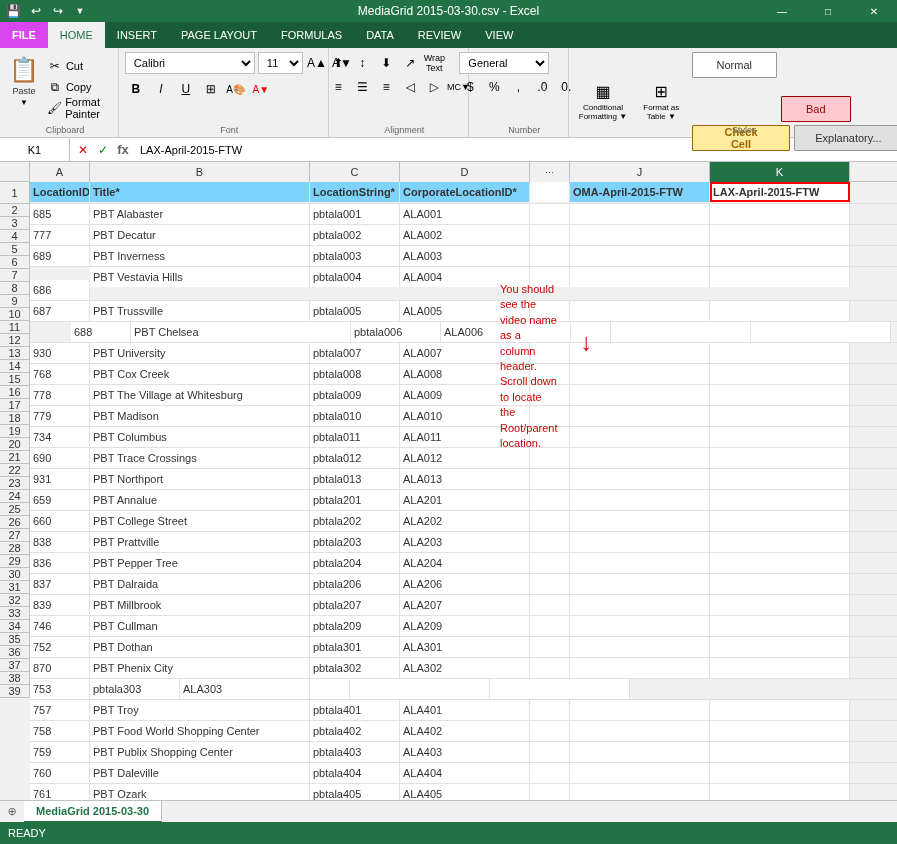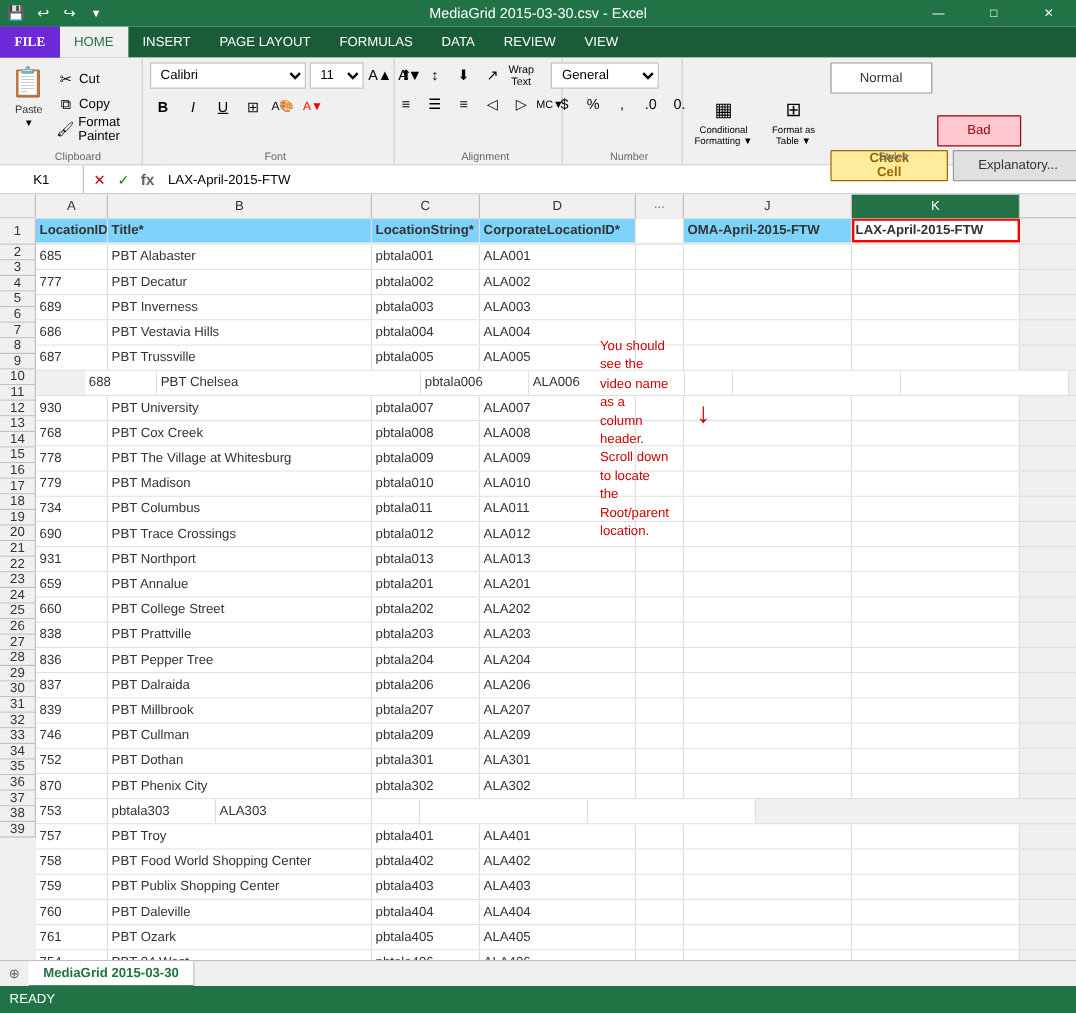--- a/index.html
+++ b/index.html
@@ -138,21 +138,21 @@
   </div>
   <span class="title-bar-title">MediaGrid 2015-03-30.csv - Excel</span>
   <div class="title-bar-controls">
     <div class="title-bar-btn">—</div>
     <div class="title-bar-btn">□</div>
     <div class="title-bar-btn close">✕</div>
   </div>
 </div>
 
 <div class="ribbon-tabs">
-  <div class="ribbon-tab" style="background:#6d28d9;color:white;font-weight:bold;font-family:Liberation Serif, serif;">FILE</div>
+  <div class="ribbon-tab" style="background:#d946ef;color:white;font-weight:bold;">FILE</div>
   <div class="ribbon-tab active">HOME</div>
   <div class="ribbon-tab">INSERT</div>
   <div class="ribbon-tab">PAGE LAYOUT</div>
   <div class="ribbon-tab">FORMULAS</div>
   <div class="ribbon-tab">DATA</div>
   <div class="ribbon-tab">REVIEW</div>
   <div class="ribbon-tab">VIEW</div>
 </div>
 
 <div class="ribbon-content">
@@ -374,21 +374,21 @@
           <div class="grid-row">
     <div class="grid-cell col-a" style="text-align:right;padding-right:4px;">689</div>
     <div class="grid-cell col-b">PBT Inverness</div>
     <div class="grid-cell col-c">pbtala003</div>
     <div class="grid-cell col-d">ALA003</div>
     <div class="grid-cell" style="width:40px;min-width:40px;"></div>
     <div class="grid-cell col-j"></div>
     <div class="grid-cell col-k"></div>
   </div>
           <div class="grid-row">
-    <div class="grid-cell col-a" style="text-align:center;padding-right:4px;">686</div>
+    <div class="grid-cell col-a" style="text-align:center;padding-right:4px;margin-top:13px;">686</div>
     <div class="grid-cell col-b">PBT Vestavia Hills</div>
     <div class="grid-cell col-c">pbtala004</div>
     <div class="grid-cell col-d">ALA004</div>
     <div class="grid-cell" style="width:40px;min-width:40px;"></div>
     <div class="grid-cell col-j"></div>
     <div class="grid-cell col-k"></div>
   </div>
           <div class="grid-row">
     <div class="grid-cell col-a" style="text-align:right;padding-right:4px;">687</div>
     <div class="grid-cell col-b">PBT Trussville</div>

